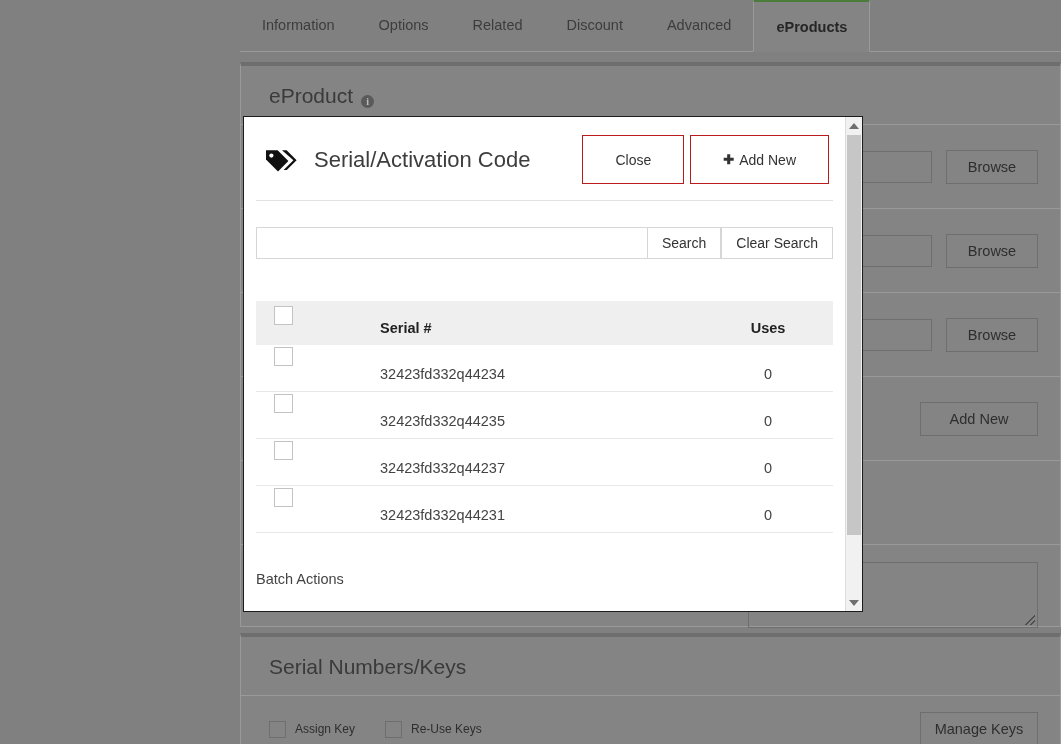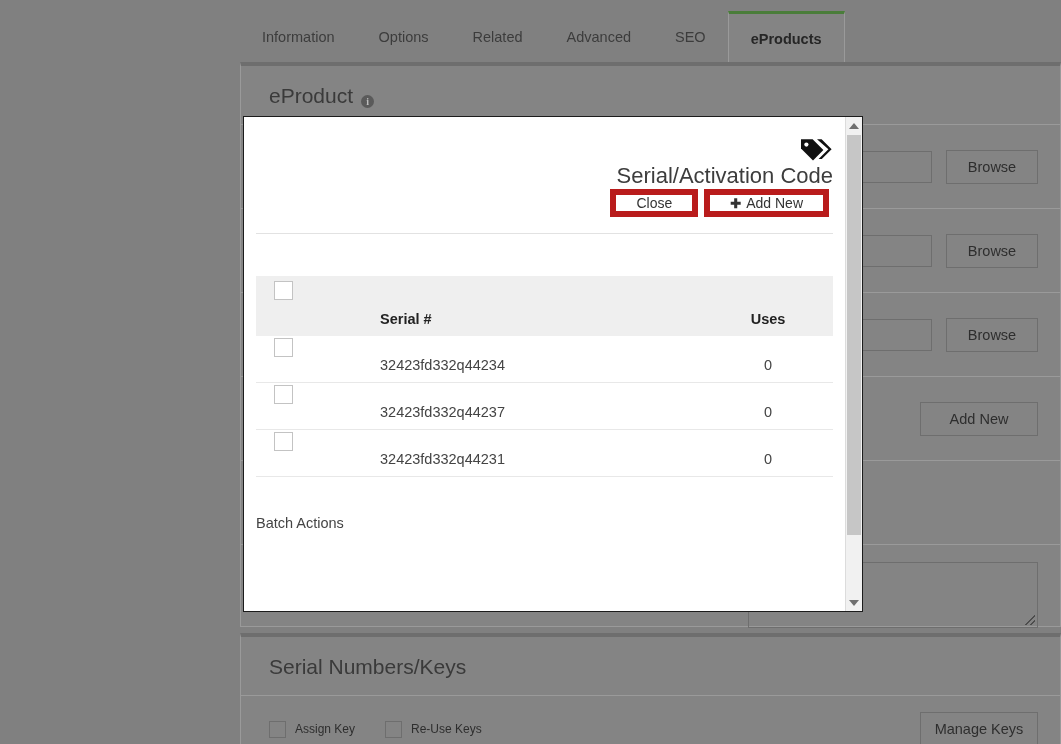--- a/index.html
+++ b/index.html
@@ -13,21 +13,21 @@
 
   
   #page-bg {
     position: absolute; inset: 0;
     background: #808080;
   }
 
   
   #tabs {
     position: absolute;
-    left: 240px; top: 12px; width: 821px; height: 52px;
+    left: 240px; top: 0; width: 821px; height: 52px;
     display: flex; align-items: flex-end;
     border-bottom: 1px solid #9a9a9a;
   }
   .tab {
     padding: 0 22px;
     height: 52px;
     line-height: 52px;
     font-size: 14.5px;
     color: #3c3c3c;
     white-space: nowrap;
@@ -138,37 +138,36 @@
   }
   #modal-body {
     flex: 1;
     position: relative;
     overflow: hidden;
     background: #fff;
   }
   #modal-inner { padding: 0 12px; }
 
   .modal-head {
-    display: flex; align-items: flex-end;
+    display: flex; align-items: center;
     padding: 18px 0 16px 0;
     border-bottom: 1px solid #e2e2e2;
     margin: 0 0 0 0;
-    flex-direction: column;
   }
   .tag-icon { width: 34px; height: 28px; margin-left: 8px; flex: 0 0 auto; }
   .modal-title {
     font-size: 22px; color: #3d3d3d;
     margin-left: 16px;
     flex: 1;
     font-weight: normal;
   }
   .head-btns { display: flex; gap: 0; margin-right: 4px; }
   .hbtn {
-    height: 28px; padding: 0 20px;
-    border: 6px solid #b91c1c;
+    height: 49px; padding: 0 32px;
+    border: 1px solid #b91c1c;
     background: #fff;
     font-size: 14px; color: #333;
     display: flex; align-items: center; justify-content: center;
     white-space: nowrap;
   }
   .hbtn + .hbtn { margin-left: 6px; }
   .plus { font-weight: bold; margin-right: 5px; font-size: 13px; }
 
   .search-row {
     display: flex; margin: 26px 0 0 0;
@@ -211,21 +210,21 @@
     background: #efefef;
     font-weight: bold;
     color: #222;
     height: 44px;
     padding: 0;
   }
   .col-chk { width: 120px; }
   .col-serial { width: auto; text-align: left; }
   .col-uses { width: 130px; text-align: center; }
 
-  .th-inner { display: flex; align-items: flex-end; height: 60px; padding-bottom: 9px; }
+  .th-inner { display: flex; align-items: flex-end; height: 44px; padding-bottom: 9px; }
   .th-inner.chk { justify-content: flex-start; padding-left: 18px; align-items: flex-start; padding-top: 5px; }
   .th-inner.serial { padding-left: 4px; }
   .th-inner.uses { justify-content: center; text-align: right; }
 
   table.serials tbody tr { border-bottom: 1px solid #e8e8e8; }
   table.serials tbody td { height: 46px; padding: 0; color: #444; }
   .td-inner { display: flex; align-items: flex-end; height: 46px; padding-bottom: 9px; }
   .td-inner.chk { align-items: flex-start; padding-top: 2px; padding-left: 18px; }
   .td-inner.serial { padding-left: 4px; }
   .td-inner.uses { justify-content: center; }
@@ -275,22 +274,22 @@
 </style>
 </head>
 <body>
 
 <div id="page-bg">
 
   <div id="tabs">
     <div class="tab">Information</div>
     <div class="tab">Options</div>
     <div class="tab">Related</div>
+    <div class="tab">Discount</div>
     <div class="tab">Advanced</div>
-    <div class="tab">SEO</div>
     <div class="tab active">eProducts</div>
   </div>
 
   <div class="panel" id="panel-eproduct">
     <div class="panel-title">
       <span>eProduct</span>
       <span class="info-icon">i</span>
     </div>
 
     <div class="bg-row">
@@ -346,20 +345,25 @@
         <span class="modal-title">Serial/Activation Code</span>
         <span class="head-btns">
           <span class="hbtn">Close</span>
           <span class="hbtn">
             <span class="plus">✚</span>
             <span>Add New</span>
           </span>
         </span>
       </div>
 
+      <div class="search-row">
+        <input class="search-input" type="text" value="" placeholder="" style="">
+        <span class="sbtn">Search</span>
+        <span class="sbtn">Clear Search</span>
+      </div>
 
       <table class="serials">
         <thead>
           <tr>
             <th class="col-chk">
               <div class="th-inner chk">
                 <span class="cb"></span>
               </div>
             </th>
             <th class="col-serial">
@@ -384,20 +388,33 @@
                 <div class="td-inner uses">0</div>
               </td>
           </tr>
           <tr>
             <td>
                 <div class="td-inner chk">
                   <span class="cb"></span>
                 </div>
               </td>
             <td>
+                <div class="td-inner serial">32423fd332q44235</div>
+              </td>
+            <td>
+                <div class="td-inner uses">0</div>
+              </td>
+          </tr>
+          <tr>
+            <td>
+                <div class="td-inner chk">
+                  <span class="cb"></span>
+                </div>
+              </td>
+            <td>
                 <div class="td-inner serial">32423fd332q44237</div>
               </td>
             <td>
                 <div class="td-inner uses">0</div>
               </td>
           </tr>
           <tr>
             <td>
                 <div class="td-inner chk">
                   <span class="cb"></span>

